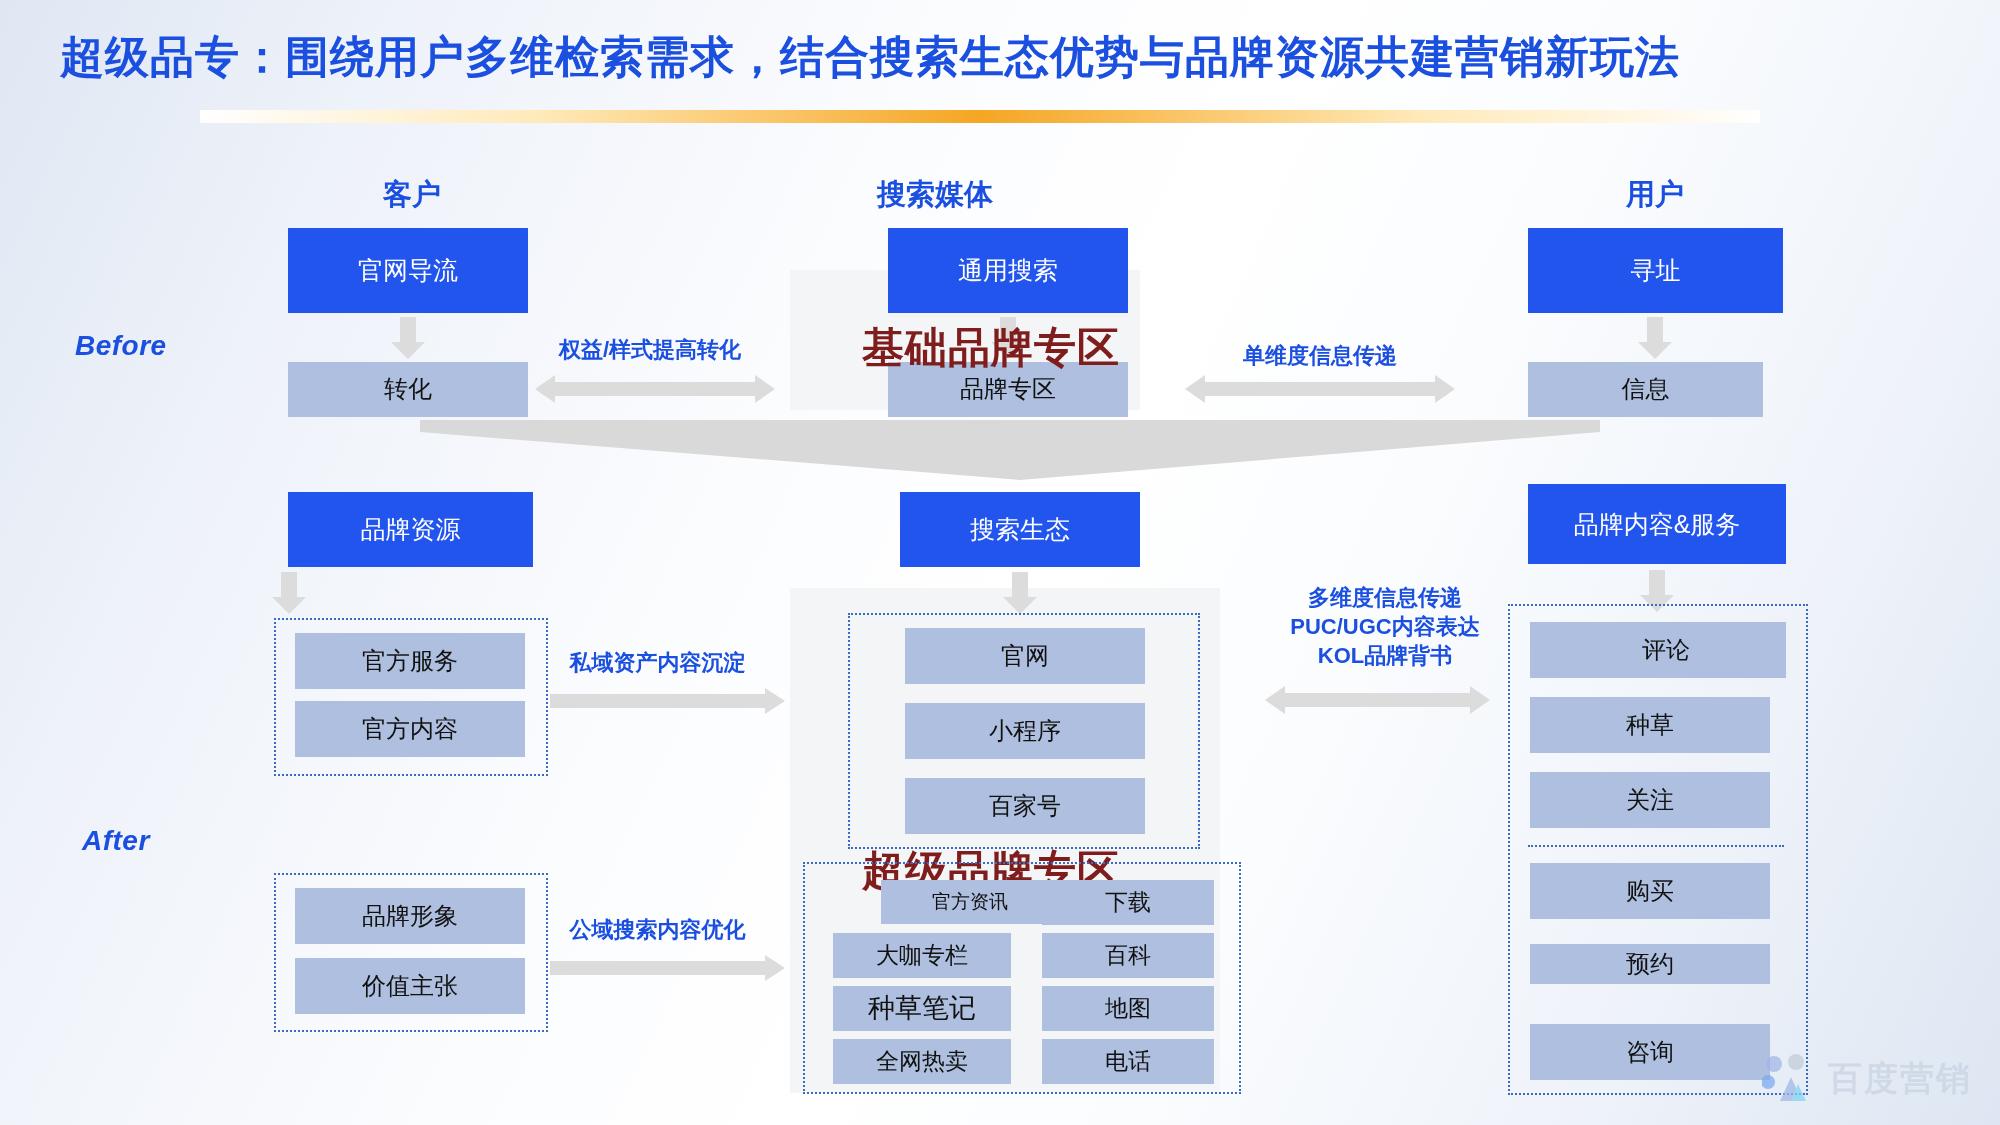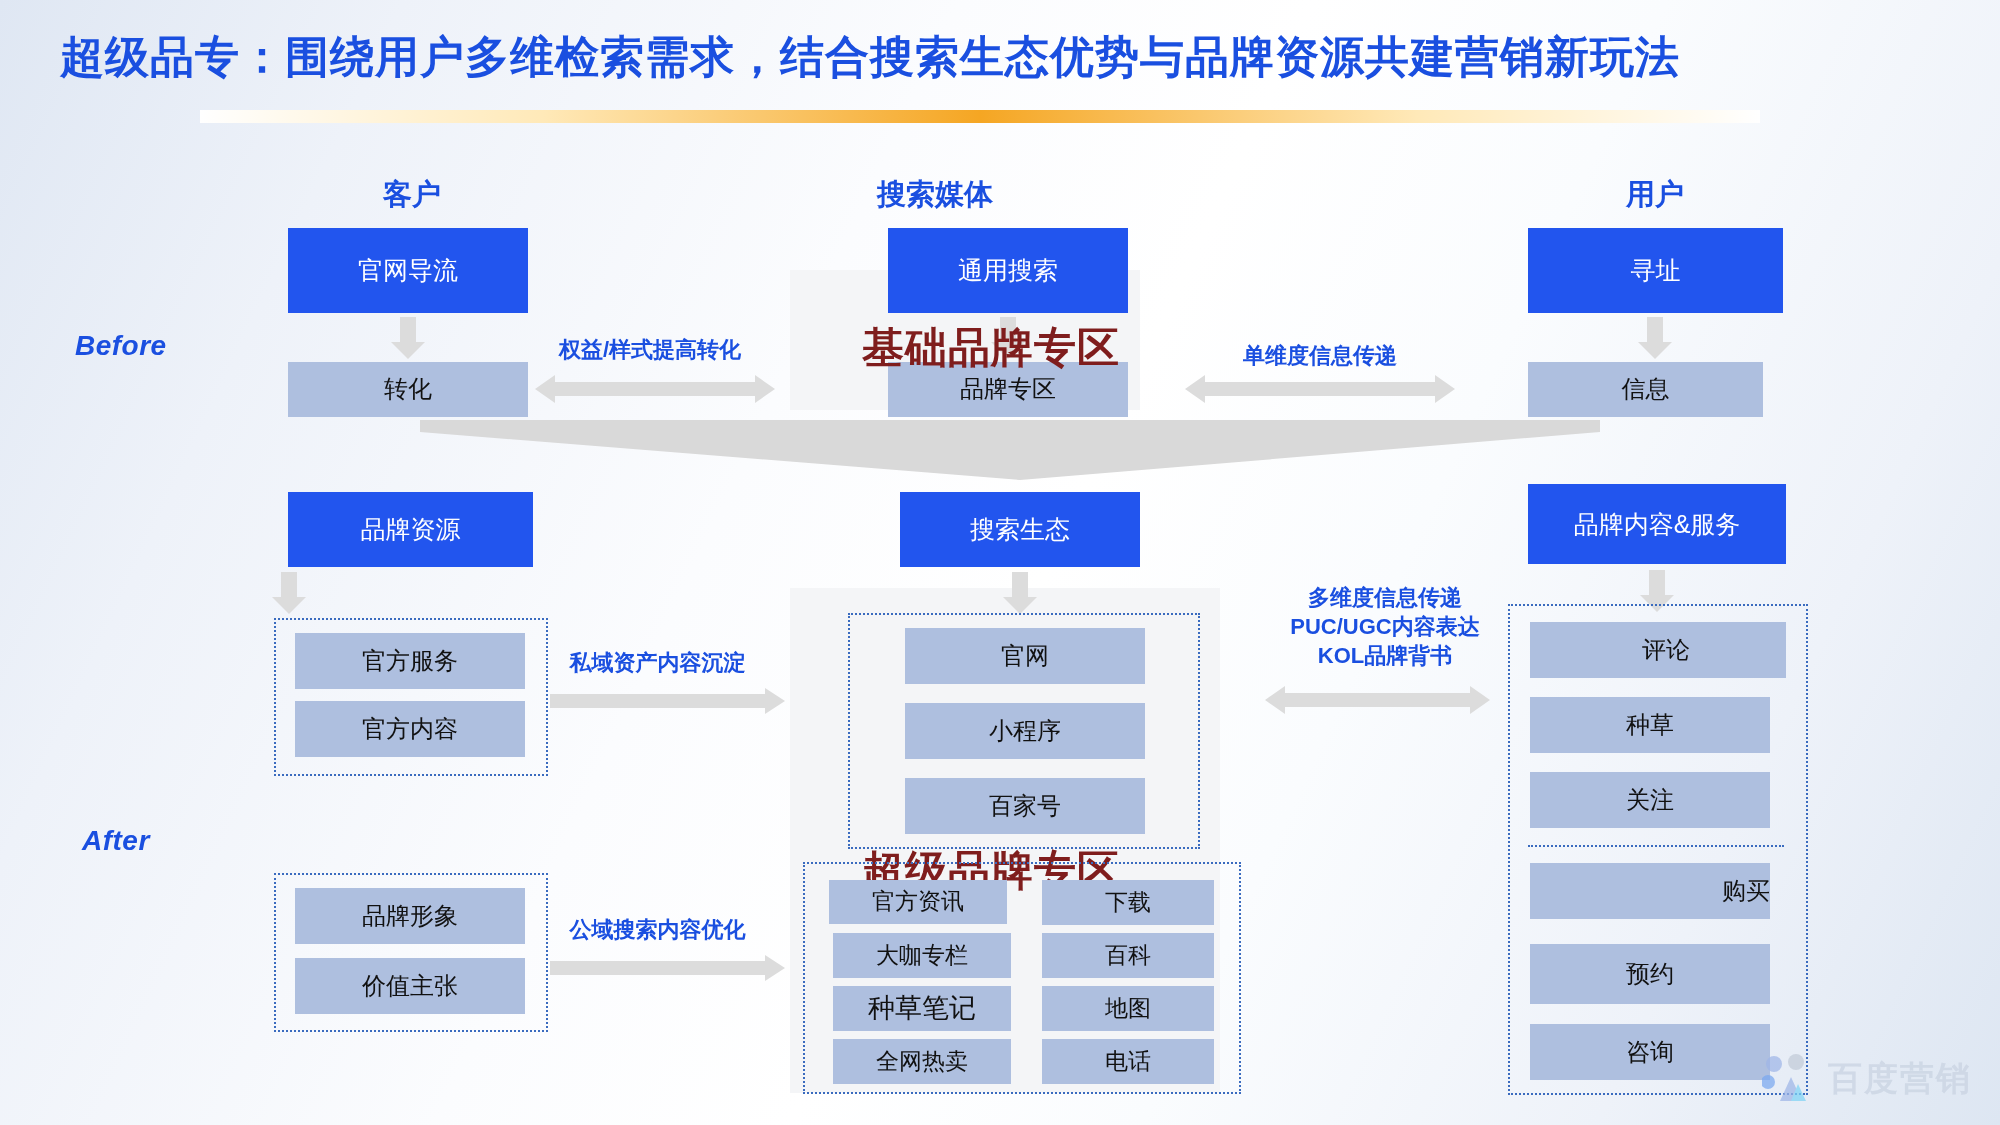--- a/index.html
+++ b/index.html
@@ -217,21 +217,21 @@
     <span>小程序</span>
   </div>
   <div class="lightbox" style="left:905px;top:778px;width:240px;height:56px;">
     <span>百家号</span>
   </div>
 
   <div class="redlabel" style="left:862px;top:843px;">超级品牌专区</div>
 
   <div class="dotted" style="left:803px;top:862px;width:434px;height:228px;"></div>
 
-  <div class="lightbox" style="left:829px;top:880px;width:178px;height:44px;font-size:23px;">
+  <div class="lightbox" style="left:881px;top:880px;width:178px;height:44px;font-size:19px;">
     <span>官方资讯</span>
   </div>
   <div class="lightbox" style="left:833px;top:933px;width:178px;height:45px;font-size:23px;">
     <span>大咖专栏</span>
   </div>
   <div class="lightbox" style="left:833px;top:986px;width:178px;height:45px;font-size:27px;">
     <span>种草笔记</span>
   </div>
   <div class="lightbox" style="left:833px;top:1039px;width:178px;height:45px;font-size:23px;">
     <span>全网热卖</span>
@@ -271,24 +271,24 @@
   <div class="lightbox" style="left:1530px;top:622px;width:240px;height:56px;padding-left:16px;">
     <span>评论</span>
   </div>
   <div class="lightbox" style="left:1530px;top:697px;width:240px;height:56px;">
     <span>种草</span>
   </div>
   <div class="lightbox" style="left:1530px;top:772px;width:240px;height:56px;">
     <span>关注</span>
   </div>
   <div style="position:absolute;left:1528px;top:845px;width:256px;border-top:2px dotted #3a6bbf;"></div>
-  <div class="lightbox" style="left:1530px;top:863px;width:240px;height:56px;justify-content:flex-end;">
+  <div class="lightbox" style="left:1530px;top:863px;width:240px;height:56px;">
     <span>购买</span>
   </div>
-  <div class="lightbox" style="left:1530px;top:944px;width:240px;height:60px;">
+  <div class="lightbox" style="left:1530px;top:944px;width:240px;height:40px;">
     <span>预约</span>
   </div>
   <div class="lightbox" style="left:1530px;top:1024px;width:240px;height:56px;">
     <span>咨询</span>
   </div>
 
   <div class="watermark">
     <span>
       <svg width="56" height="52" viewBox="0 0 56 52">
         <circle cx="12" cy="13" r="8" fill="#9fb6e8"></circle>

